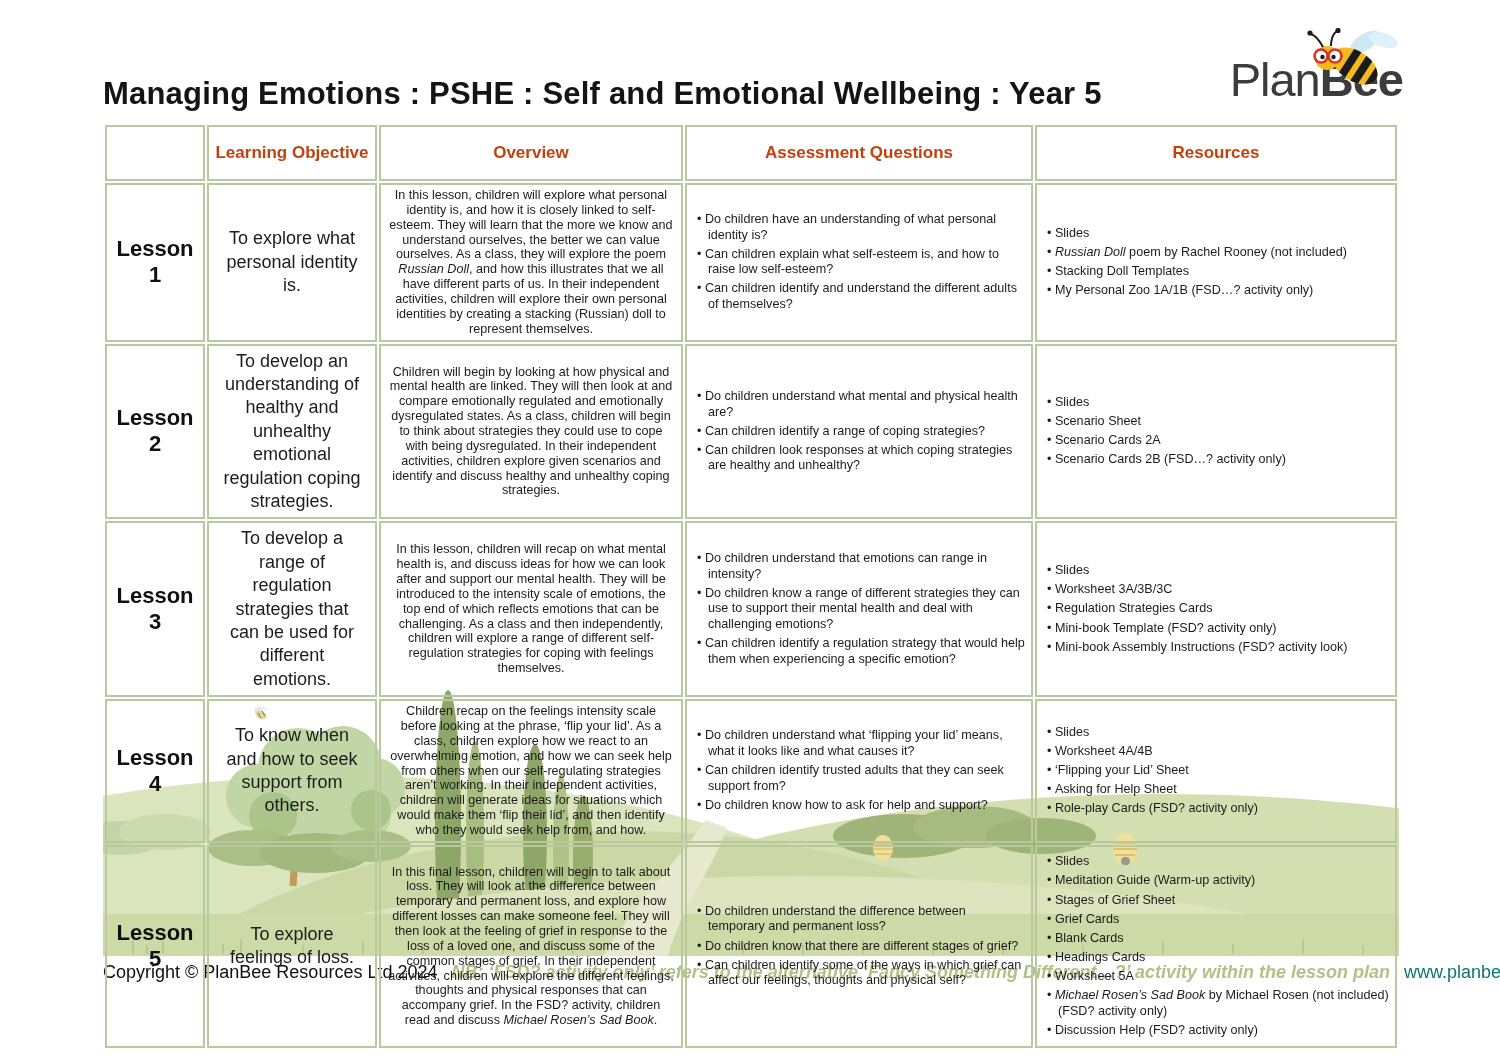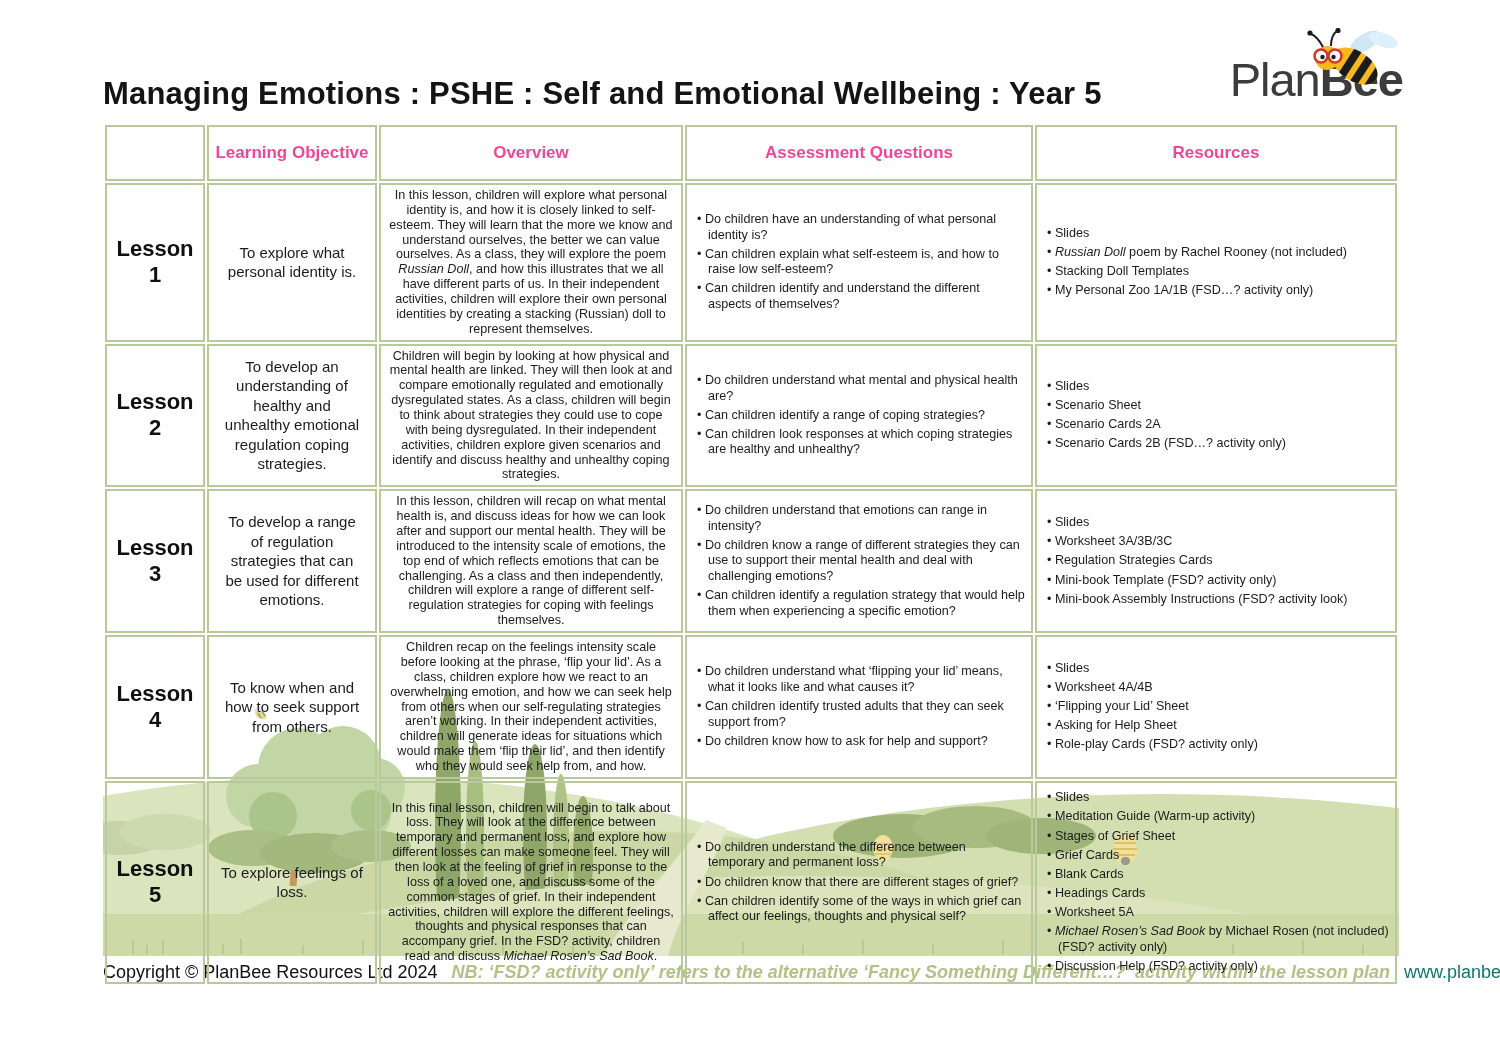--- a/index.html
+++ b/index.html
@@ -31,32 +31,32 @@
   table.plan{
     position:absolute;left:103px;top:123px;width:1296px;z-index:1;
     border-collapse:separate;border-spacing:2px;table-layout:fixed;
   }
   table.plan td, table.plan th{
     border:2px solid #bac89d;box-sizing:border-box;vertical-align:middle;background:transparent;
   }
   td.ghost{border:none;background:transparent;}
   thead th{
     background:rgba(223,233,207,.93);height:56px;
-    font-size:17px;font-weight:700;text-align:center;color:#ec4899;
+    font-size:17px;font-weight:700;text-align:center;color:#c2410c;
   }
   td.lesson-label{
     background:rgba(223,233,207,.90);
     font-size:22px;font-weight:700;text-align:center;color:#101010;
   }
   tbody tr:nth-child(1){height:158px;}
   tbody tr:nth-child(2){height:138px;}
   tbody tr:nth-child(3){height:140px;}
   tbody tr:nth-child(4){height:138px;}
   tbody tr:nth-child(5){height:188px;}
-  td.objective-cell{font-size:15px;line-height:1.3;text-align:center;padding:4px 12px;}
+  td.objective-cell{font-size:18px;line-height:1.3;text-align:center;padding:4px 12px;}
   td.overview-cell{font-size:12.6px;line-height:1.18;text-align:center;padding:3px 7px;margin-top:12px;}
   td.questions-cell, td.resources-cell{padding:4px 6px 4px 10px;}
   ul.bullets{list-style:none;margin:0;padding:0;font-size:12.6px;line-height:1.24;}
   ul.bullets li{padding-left:11px;text-indent:-11px;margin:3.5px 0;}
   ul.bullets li::before{content:"\2022\00a0";}
 
   
   .footer{
     position:absolute;left:103px;right:101px;top:962px;
     display:flex;align-items:baseline;gap:14px;font-size:18px;
@@ -184,21 +184,21 @@
     </thead>
     <tbody>
         <tr>
           <td class="lesson-label">Lesson 1</td>
           <td class="objective-cell">To explore what personal identity is.</td>
           <td class="overview-cell"><span>In this lesson, children will explore what personal identity is, and how it is closely linked to self-esteem. They will learn that the more we know and understand ourselves, the better we can value ourselves. As a class, they will explore the poem </span><i>Russian Doll</i><span>, and how this illustrates that we all have different parts of us. In their independent activities, children will explore their own personal identities by creating a stacking (Russian) doll to represent themselves.</span></td>
           <td class="questions-cell">
             <ul class="bullets">
               <li>Do children have an understanding of what personal identity is?</li>
               <li>Can children explain what self-esteem is, and how to raise low self-esteem?</li>
-              <li>Can children identify and understand the different aspects of themselves?</li>
+              <li>Can children identify and understand the different adults of themselves?</li>
             </ul>
           </td>
           <td class="resources-cell">
             <ul class="bullets">
               <li><span>Slides</span></li>
               <li><i>Russian Doll</i><span> poem by Rachel Rooney (not included)</span></li>
               <li><span>Stacking Doll Templates</span></li>
               <li><span>My Personal Zoo 1A/1B (FSD…? activity only)</span></li>
             </ul>
           </td>

